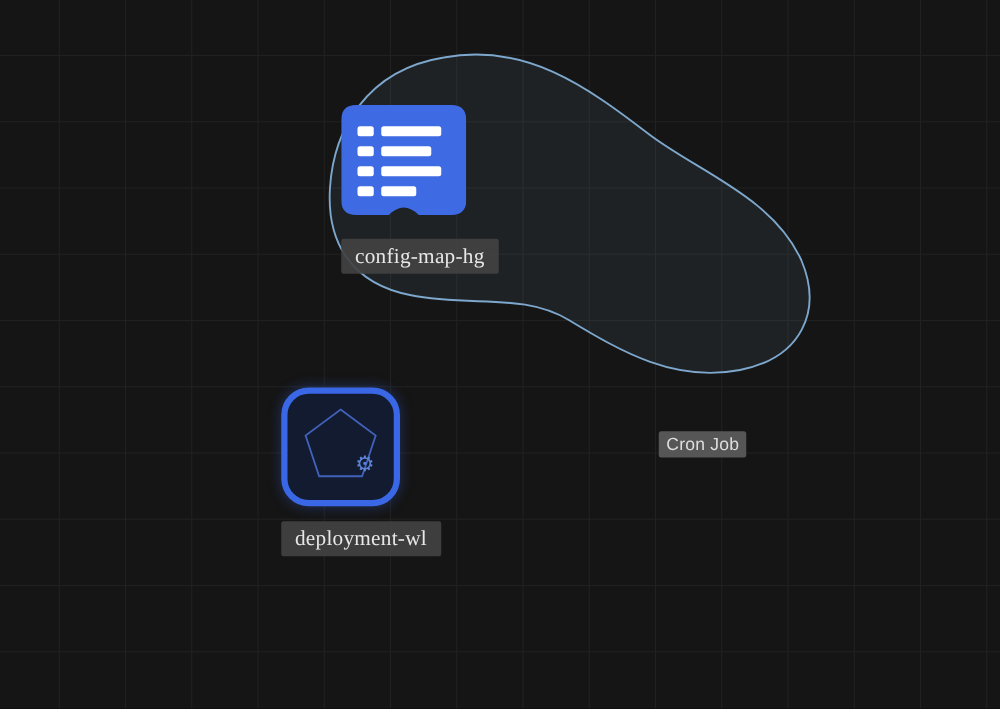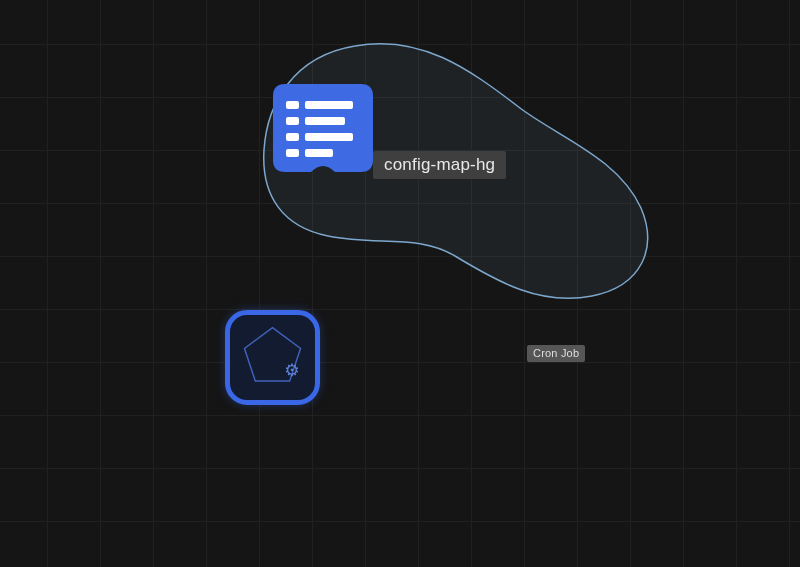--- a/index.html
+++ b/index.html
@@ -11,21 +11,21 @@
     background-image:
       linear-gradient(#212121 1px, transparent 1px),
       linear-gradient(90deg, #212121 1px, transparent 1px);
     background-size:53px 53px;
     background-position:-6px -9px;
     font-family:"Liberation Sans", sans-serif;
   }
   .blob-layer{position:absolute;left:0;top:0;width:800px;height:567px;pointer-events:none;}
   .node{
     position:absolute;
-    display:flex;flex-direction:row;align-items:flex-end;
+    display:flex;flex-direction:column;align-items:flex-start;font-family:Liberation Serif, serif;
   }
   .node .icon{width:100px;height:95px;display:block;}
   .node.small .icon{width:95px;height:90px;}
   .node-label{
     margin-top:12px;
     background:rgba(66,66,66,0.92);
     color:#e8e8e8;
     font-size:17px;
     line-height:1.25;
     padding:3px 11px 4px;
@@ -39,21 +39,21 @@
     border:5px solid #3a67e6;
     border-radius:22px;
     background:#121b30;
     display:flex;align-items:center;justify-content:center;
     box-shadow:0 0 10px rgba(58,103,230,.35);
   }
   .badge{
     position:absolute;
     background:#565656;
     color:#dedede;
-    font-size:11px;
+    font-size:14px;
     padding:2px 6px 3px;
     border-radius:2px;
     letter-spacing:.2px;
   }
 </style>
 </head>
 <body>
 
 <div class="canvas">
 
@@ -84,17 +84,18 @@
   </div>
 
 
   <div class="node" style="left:225px;top:310px;">
     <div class="deploy-box">
       <svg width="85" height="85" viewBox="0 0 94 94">
         <path d="M47 14 L78 37 L66 73 L28 73 L16 37 Z" fill="none" stroke="#4a6fd4" stroke-width="1.6" opacity="0.85"></path>
         <text x="60" y="68" font-size="19" fill="#5d83d8">⚙</text>
       </svg>
     </div>
+    <div class="node-label">deployment-wl</div>
   </div>
 
   <div class="badge" style="left:527px;top:345px;">Cron Job</div>
 
 </div>
 
 </body></html>

